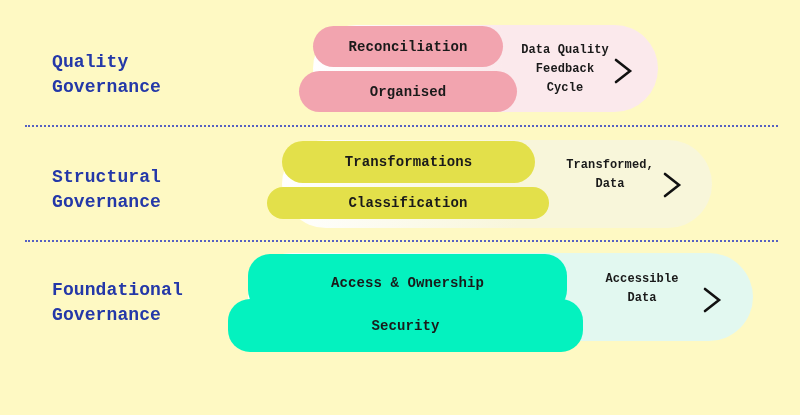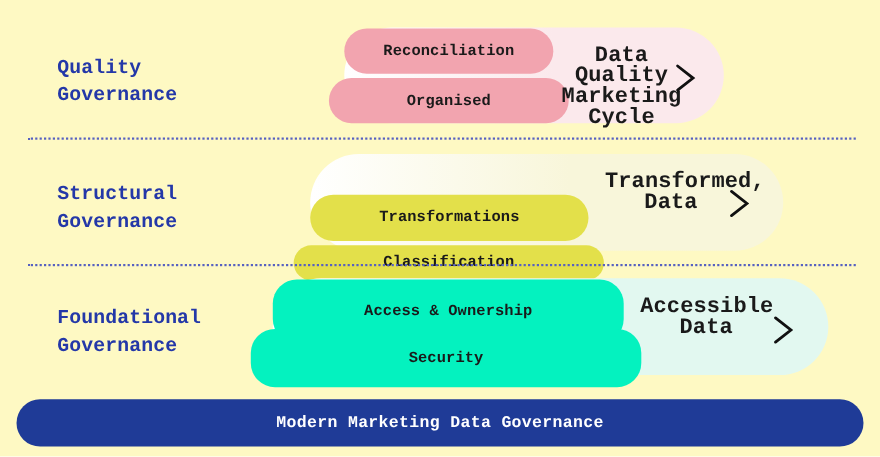--- a/index.html
+++ b/index.html
@@ -24,32 +24,32 @@
     background:linear-gradient(90deg,#ffffff 0%,#F8F6DA 55%);}
   .track-f{left:248px;top:253px;width:505px;height:88px;
     background:linear-gradient(90deg,#ffffff 0%,#E2F8F0 55%);}
 
   
   .pill{
     position:absolute;border-radius:22px;display:flex;align-items:center;justify-content:center;
     font-size:14px;font-weight:700;color:#1A1A1A;letter-spacing:.1px;text-align:right;
   }
   .p-q{background:#F2A4AF;}
-  .p-s{background:#E3E04A;margin-top:36px;}
+  .p-s{background:#E3E04A;}
   .p-f{background:#04F2BF;}
   .p-q1{left:313px;top:26px;width:190px;height:41px;}
   .p-q2{left:299px;top:71px;width:218px;height:41px;}
   .p-s1{left:282px;top:141px;width:253px;height:42px;}
   .p-s2{left:267px;top:187px;width:282px;height:32px;}
   .p-f1{left:248px;top:254px;width:319px;height:58px;}
   .p-f2{left:228px;top:299px;width:355px;height:53px;}
 
   
   .output{
-    position:absolute;text-align:center;font-size:20px;line-height:19px;
+    position:absolute;text-align:center;font-size:12px;line-height:19px;
     font-weight:700;color:#1A1A1A;width:120px;letter-spacing:.1px;
   }
   .out-q{left:505px;top:41px;}
   .out-s{left:550px;top:156px;}
   .out-f{left:582px;top:270px;}
 
   
   .arrow{position:absolute;width:22px;height:28px;}
   .arr-q{left:612px;top:57px;}
   .arr-s{left:661px;top:171px;}
@@ -75,21 +75,21 @@
 
   <div class="row-label lbl-q">
     <div>Quality</div>
     <div>Governance</div>
   </div>
   <div class="track track-q"></div>
   <div class="pill p-q p-q1">Reconciliation</div>
   <div class="pill p-q p-q2">Organised</div>
   <div class="output out-q">
     <div>Data Quality</div>
-    <div>Marketing</div>
+    <div>Feedback</div>
     <div>Cycle</div>
   </div>
   <div class="arrow arr-q">
     <svg width="22" height="28" viewBox="0 0 22 28">
       <polyline points="4,3 18,14 4,25" fill="none" stroke="#111111" stroke-width="2.6" stroke-linecap="round" stroke-linejoin="miter"></polyline>
     </svg>
   </div>
 
   <div class="divider div-1"></div>
 
@@ -122,17 +122,14 @@
   <div class="output out-f">
     <div>Accessible</div>
     <div>Data</div>
   </div>
   <div class="arrow arr-f">
     <svg width="22" height="28" viewBox="0 0 22 28">
       <polyline points="4,3 18,14 4,25" fill="none" stroke="#111111" stroke-width="2.6" stroke-linecap="round" stroke-linejoin="miter"></polyline>
     </svg>
   </div>
 
-  <div class="footer">
-    <span>Modern Marketing Data Governance</span>
-  </div>
 
 </div>
 
 </body></html>

